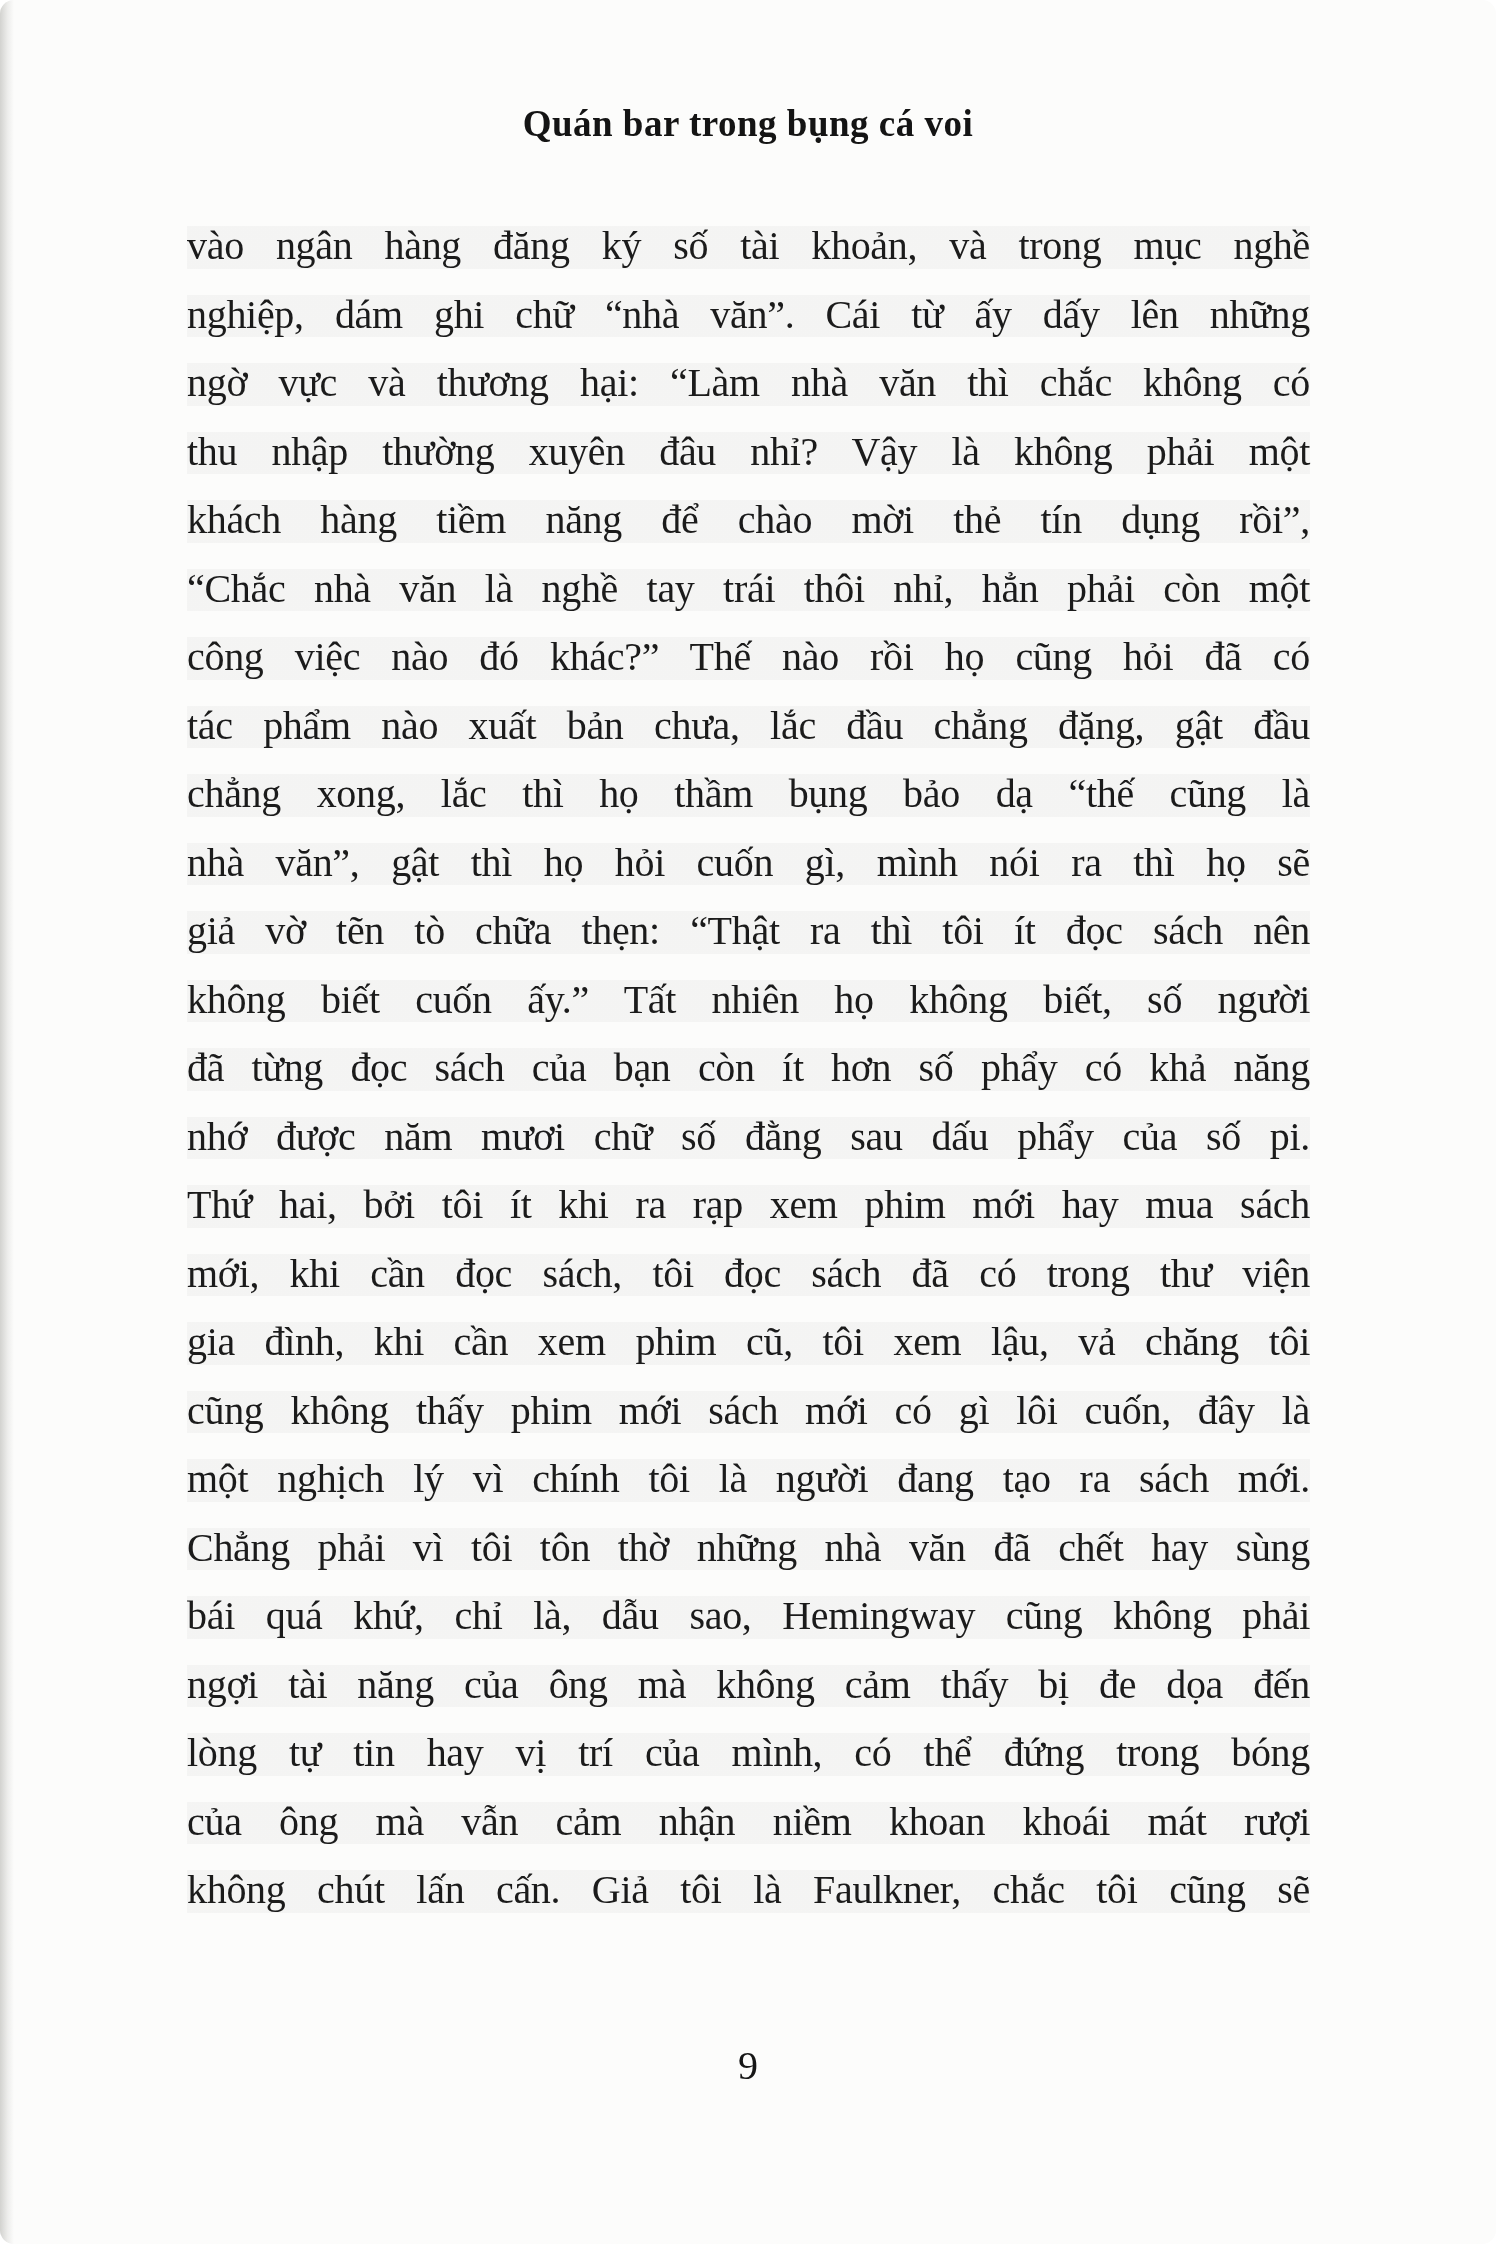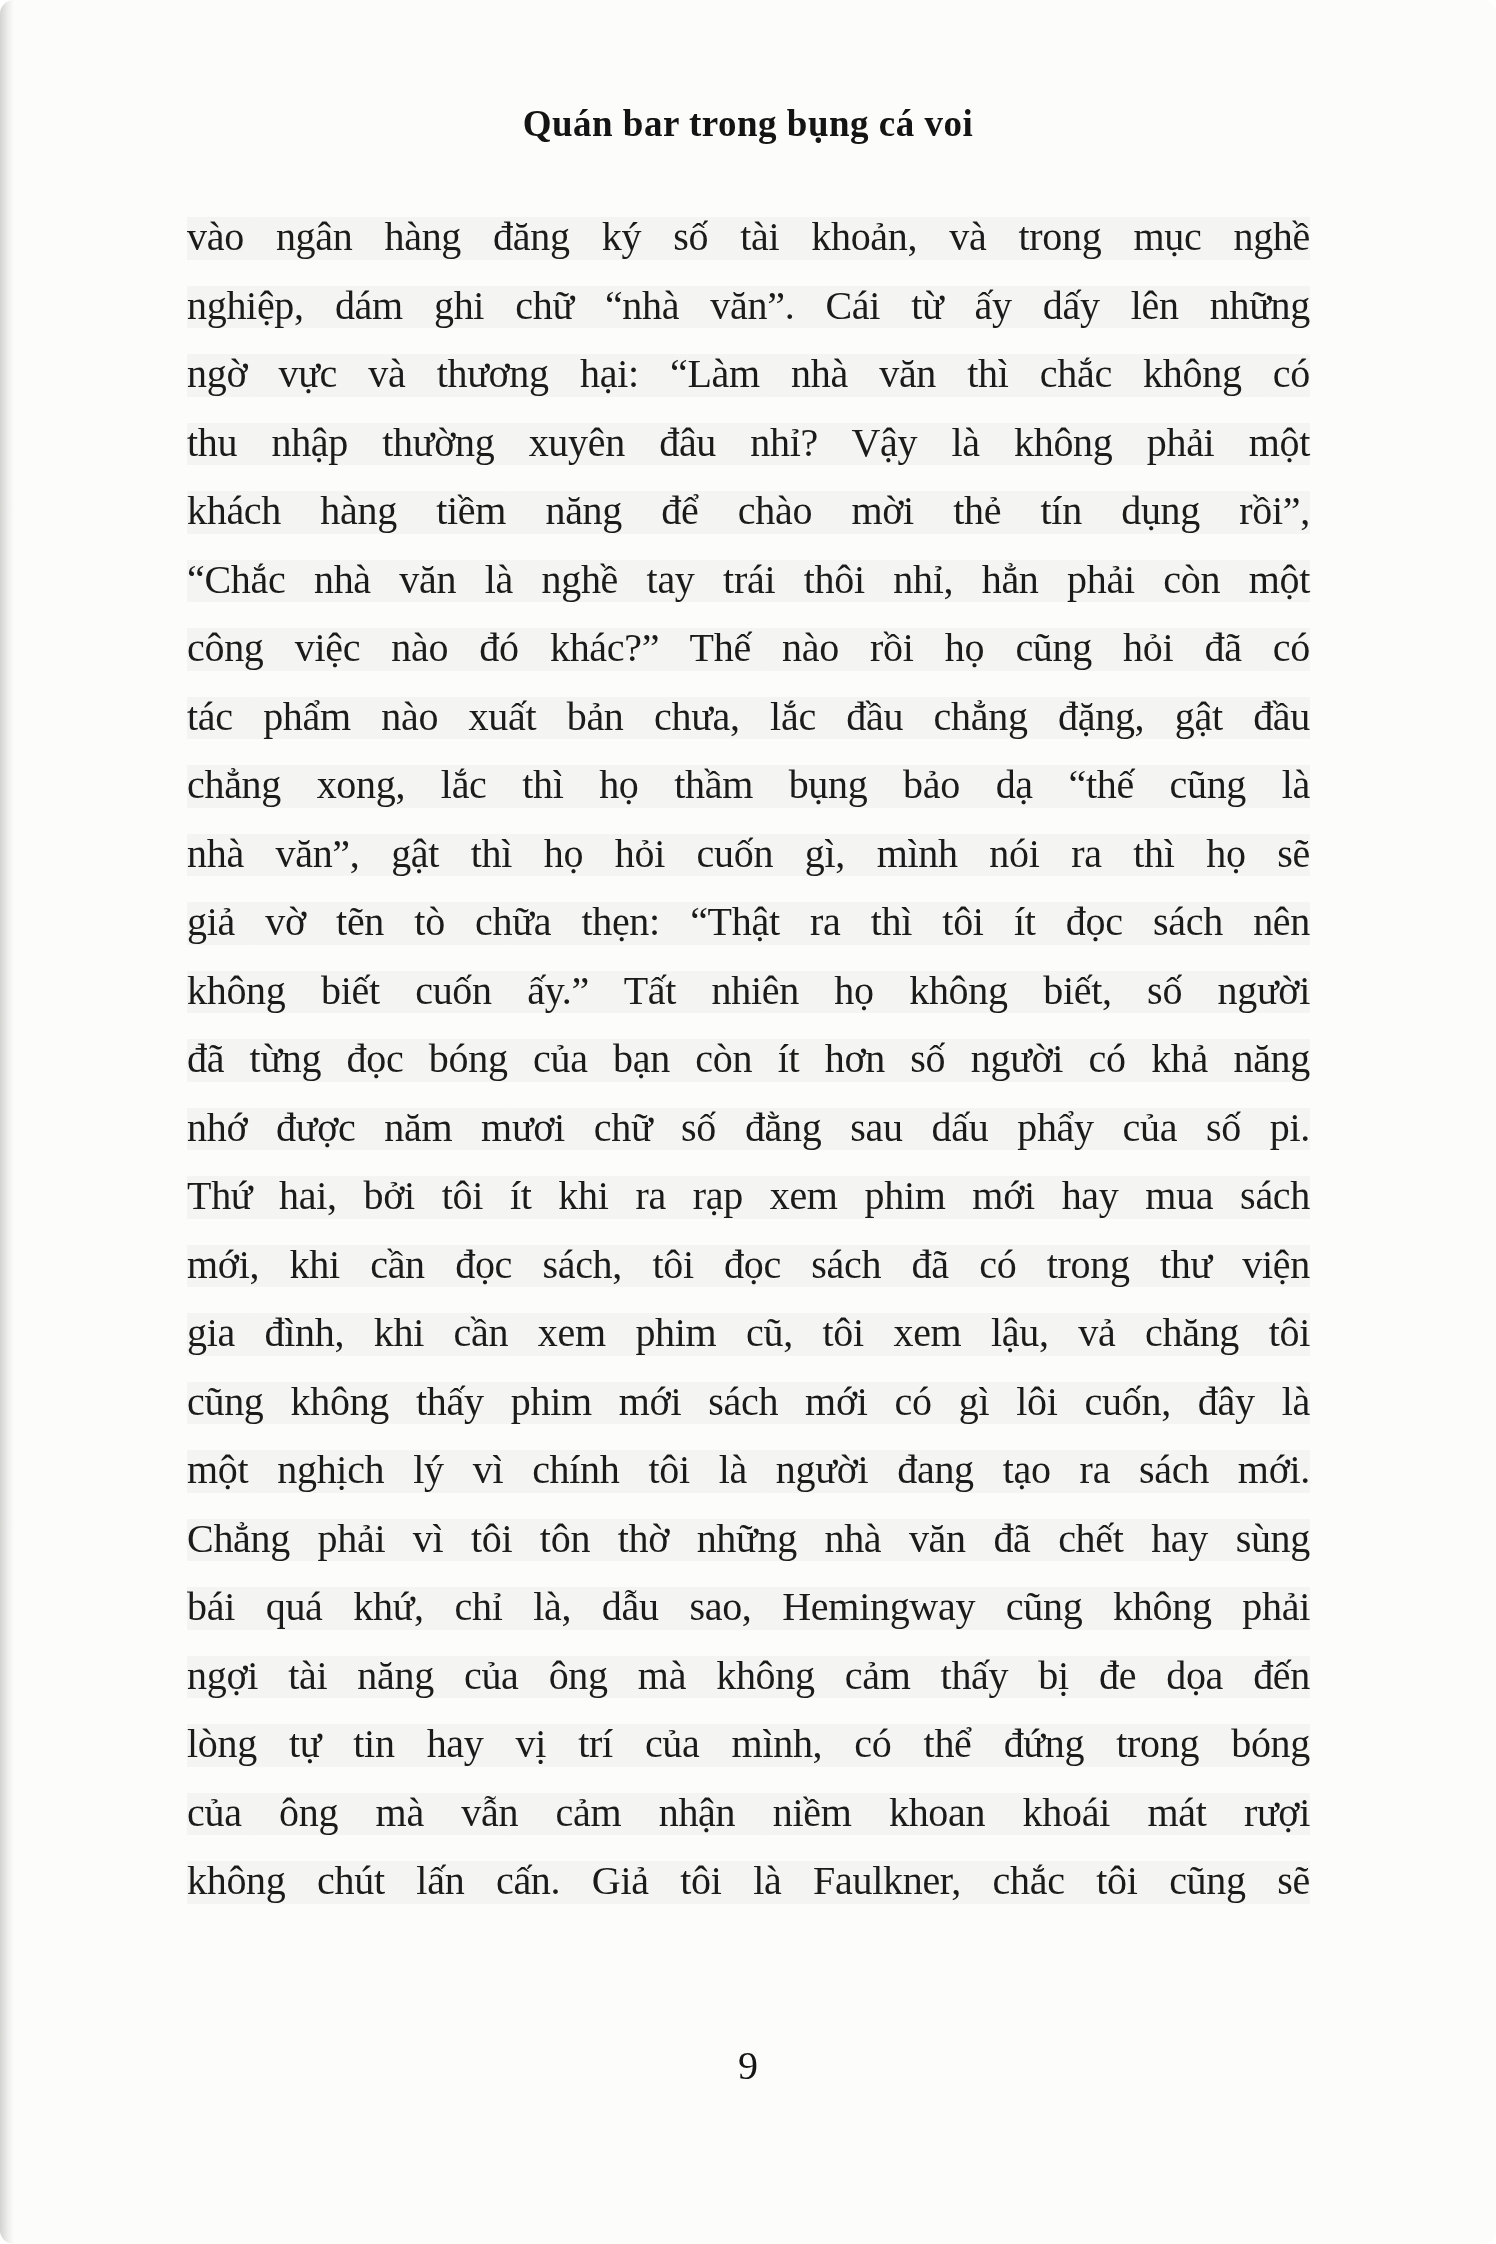--- a/index.html
+++ b/index.html
@@ -35,21 +35,21 @@
     width: 100%;
     text-align: center;
     font-weight: bold;
     font-size: 37px;
     letter-spacing: 0.5px;
     color: #141414;
   }
   .body-text {
     position: absolute;
     left: 187px;
-    top: 203px;
+    top: 212px;
     width: 1123px;
   }
   .line {
     font-size: 40px;
     line-height: 68.5px;
     height: 68.5px;
     letter-spacing: -0.3px;
     text-align: justify;
     text-align-last: justify;
     -moz-text-align-last: justify;
@@ -82,21 +82,21 @@
       <div class="line">ngờ vực và thương hại: “Làm nhà văn thì chắc không có</div>
       <div class="line">thu nhập thường xuyên đâu nhỉ? Vậy là không phải một</div>
       <div class="line">khách hàng tiềm năng để chào mời thẻ tín dụng rồi”,</div>
       <div class="line">“Chắc nhà văn là nghề tay trái thôi nhỉ, hẳn phải còn một</div>
       <div class="line">công việc nào đó khác?” Thế nào rồi họ cũng hỏi đã có</div>
       <div class="line">tác phẩm nào xuất bản chưa, lắc đầu chẳng đặng, gật đầu</div>
       <div class="line">chẳng xong, lắc thì họ thầm bụng bảo dạ “thế cũng là</div>
       <div class="line">nhà văn”, gật thì họ hỏi cuốn gì, mình nói ra thì họ sẽ</div>
       <div class="line">giả vờ tẽn tò chữa thẹn: “Thật ra thì tôi ít đọc sách nên</div>
       <div class="line">không biết cuốn ấy.” Tất nhiên họ không biết, số người</div>
-      <div class="line">đã từng đọc bóng của bạn còn ít hơn số người có khả năng</div>
+      <div class="line">đã từng đọc sách của bạn còn ít hơn số phẩy có khả năng</div>
       <div class="line">nhớ được năm mươi chữ số đằng sau dấu phẩy của số pi.</div>
       <div class="line">Thứ hai, bởi tôi ít khi ra rạp xem phim mới hay mua sách</div>
       <div class="line">mới, khi cần đọc sách, tôi đọc sách đã có trong thư viện</div>
       <div class="line">gia đình, khi cần xem phim cũ, tôi xem lậu, vả chăng tôi</div>
       <div class="line">cũng không thấy phim mới sách mới có gì lôi cuốn, đây là</div>
       <div class="line">một nghịch lý vì chính tôi là người đang tạo ra sách mới.</div>
       <div class="line">Chẳng phải vì tôi tôn thờ những nhà văn đã chết hay sùng</div>
       <div class="line">bái quá khứ, chỉ là, dẫu sao, Hemingway cũng không phải</div>
       <div class="line">ngợi tài năng của ông mà không cảm thấy bị đe dọa đến</div>
       <div class="line">lòng tự tin hay vị trí của mình, có thể đứng trong bóng</div>

